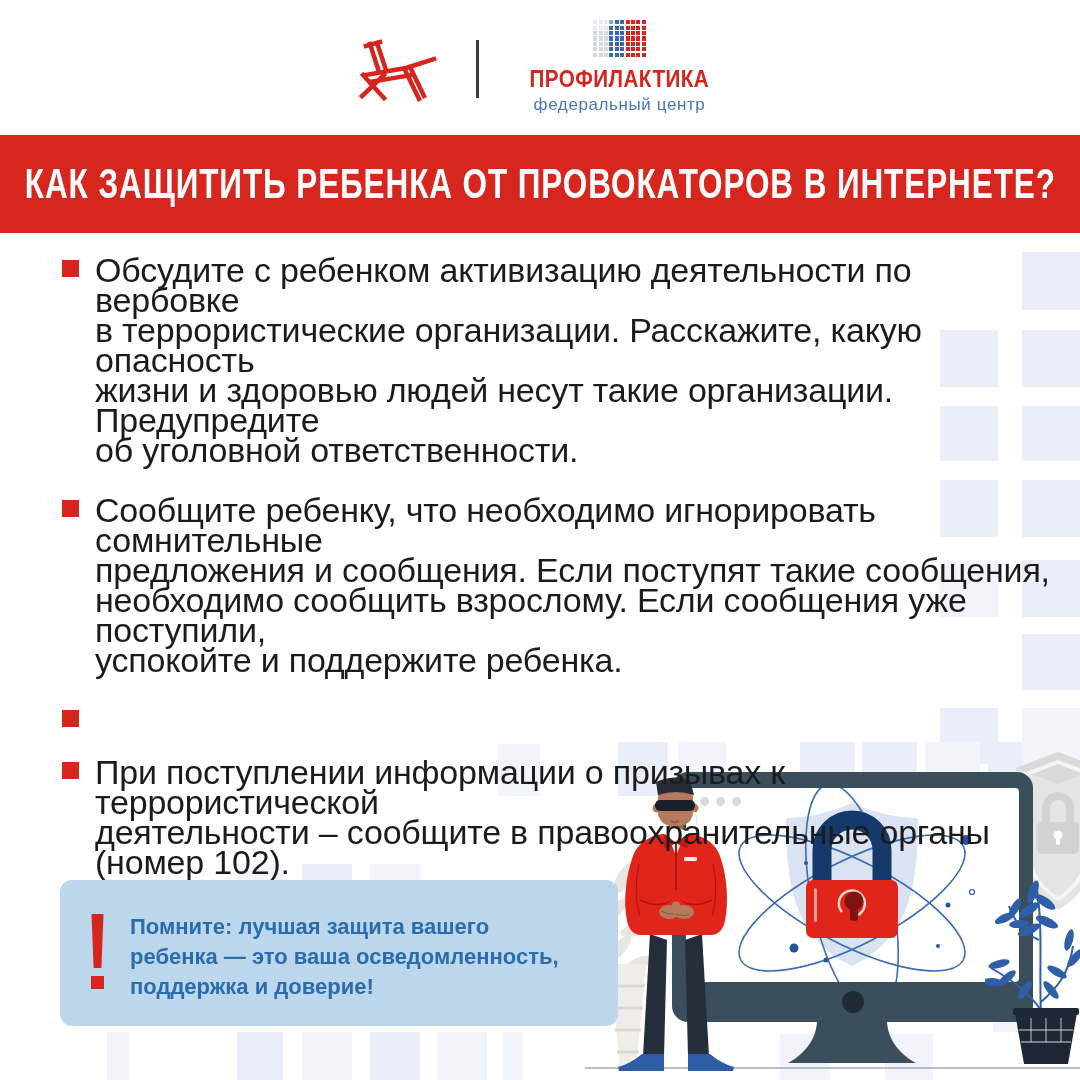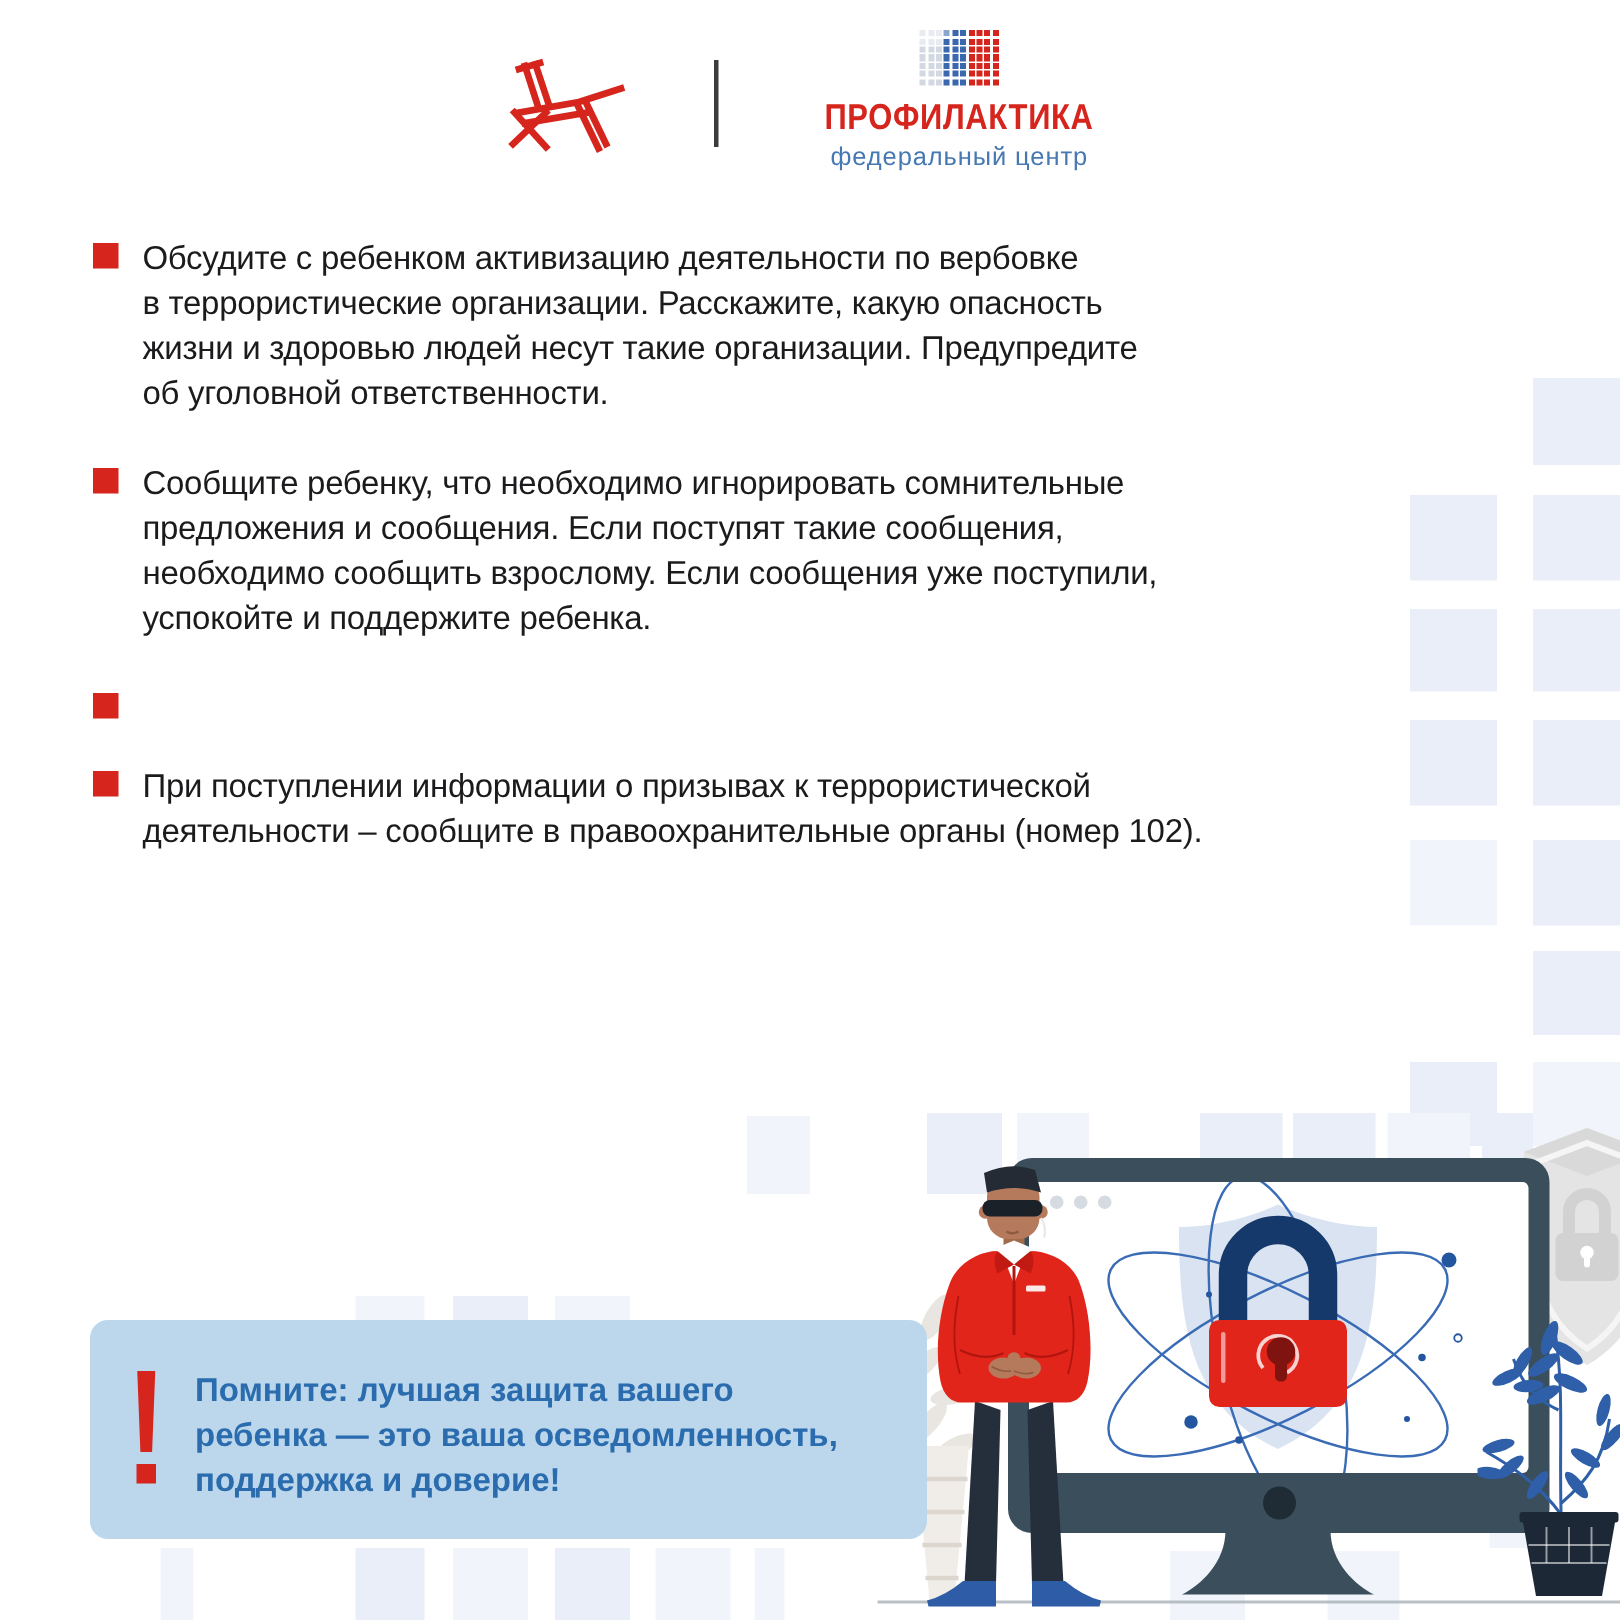--- a/index.html
+++ b/index.html
@@ -14,38 +14,38 @@
   html,body{width:1080px;height:1080px}
   body{font-family:"Liberation Sans","DejaVu Sans",sans-serif;background:#fff;overflow:hidden;position:relative}
   .poster{position:absolute;inset:0;background:#fff;overflow:hidden}
 
   
   #bg{position:absolute;inset:0;z-index:0}
   .bg-block{position:absolute;background:var(--pattern-blue)}
   .bg-block.light{background:var(--pattern-light)}
 
   
-  .header{position:relative;z-index:2;height:135px;display:flex;align-items:center;justify-content:center;gap:56px}
+  .header{position:relative;z-index:2;height:135px;display:flex;align-items:center;justify-content:center;gap:36px}
   .chair-logo{width:84px;height:64px;margin-top:4px}
   .header-divider{width:3px;height:58px;background:#3C3C3C;margin-top:2px}
   .brand{display:flex;flex-direction:column;align-items:center}
   .brand-grid{display:grid;grid-template-columns:repeat(10,4.1px);grid-auto-rows:4.1px;gap:1.3px;margin-bottom:8px}
   .brand-grid span{display:block}
   .brand-name{font-size:24px;font-weight:bold;color:var(--accent-red);letter-spacing:.5px;transform:scaleX(.86);white-space:nowrap}
   .brand-sub{font-size:17px;color:var(--brand-blue);letter-spacing:.6px;margin-top:2px;white-space:nowrap}
 
   
   .banner{position:relative;z-index:2;height:98px;background:var(--banner-red);display:flex;align-items:center;justify-content:center}
   .banner h1{color:#fff;font-size:42px;font-weight:bold;letter-spacing:1.2px;white-space:nowrap;transform:scaleX(.75)}
 
   
   .bullets{position:relative;z-index:2;list-style:none;margin:22px 0 0 62px;width:1000px}
   .bullets li{display:flex;gap:16px;margin-bottom:30px}
   .bullet-marker{flex:none;width:17px;height:17px;background:var(--accent-red);margin-top:5px}
-  .bullets p{font-size:22px;line-height:30px;letter-spacing:-0.2px;color:var(--body-text);white-space:pre-line}
+  .bullets p{font-size:34px;line-height:30px;letter-spacing:-0.2px;color:var(--body-text);white-space:pre-line}
 
   
   .note{position:absolute;z-index:5;left:60px;top:880px;width:558px;height:146px;background:var(--note-bg);border-radius:12px;display:flex;padding:30px 20px 0 28px}
   .excl{width:42px;flex:none;padding-top:4px}
   .excl .bar{width:15px;height:54px;background:var(--accent-red);clip-path:polygon(10% 0,90% 0,76% 100%,24% 100%);margin-left:2px}
   .excl .dot{width:13px;height:13px;background:var(--accent-red);margin:8px 0 0 3px}
   .note p{font-size:22px;line-height:30px;font-weight:bold;color:var(--note-text);white-space:pre-line;padding-top:2px}
 
   
   .illus{position:absolute;inset:0;z-index:1;pointer-events:none}
@@ -180,20 +180,23 @@
           <span style="background: rgb(214, 37, 29);"></span>
           <span style="background: rgb(214, 37, 29);"></span>
           <span style="background: rgb(214, 37, 29);"></span>
           <span style="background: rgb(214, 37, 29);"></span>
         </div>
       <div class="brand-name">ПРОФИЛАКТИКА</div>
       <div class="brand-sub">федеральный центр</div>
     </div>
   </div>
 
+  <div class="banner">
+    <h1>КАК ЗАЩИТИТЬ РЕБЕНКА ОТ ПРОВОКАТОРОВ В ИНТЕРНЕТЕ?</h1>
+  </div>
 
   <ul class="bullets">
     <li>
       <span class="bullet-marker"></span>
       <p>Обсудите с ребенком активизацию деятельности по вербовке
 в террористические организации. Расскажите, какую опасность
 жизни и здоровью людей несут такие организации. Предупредите
 об уголовной ответственности.</p>
     </li>
     <li>

